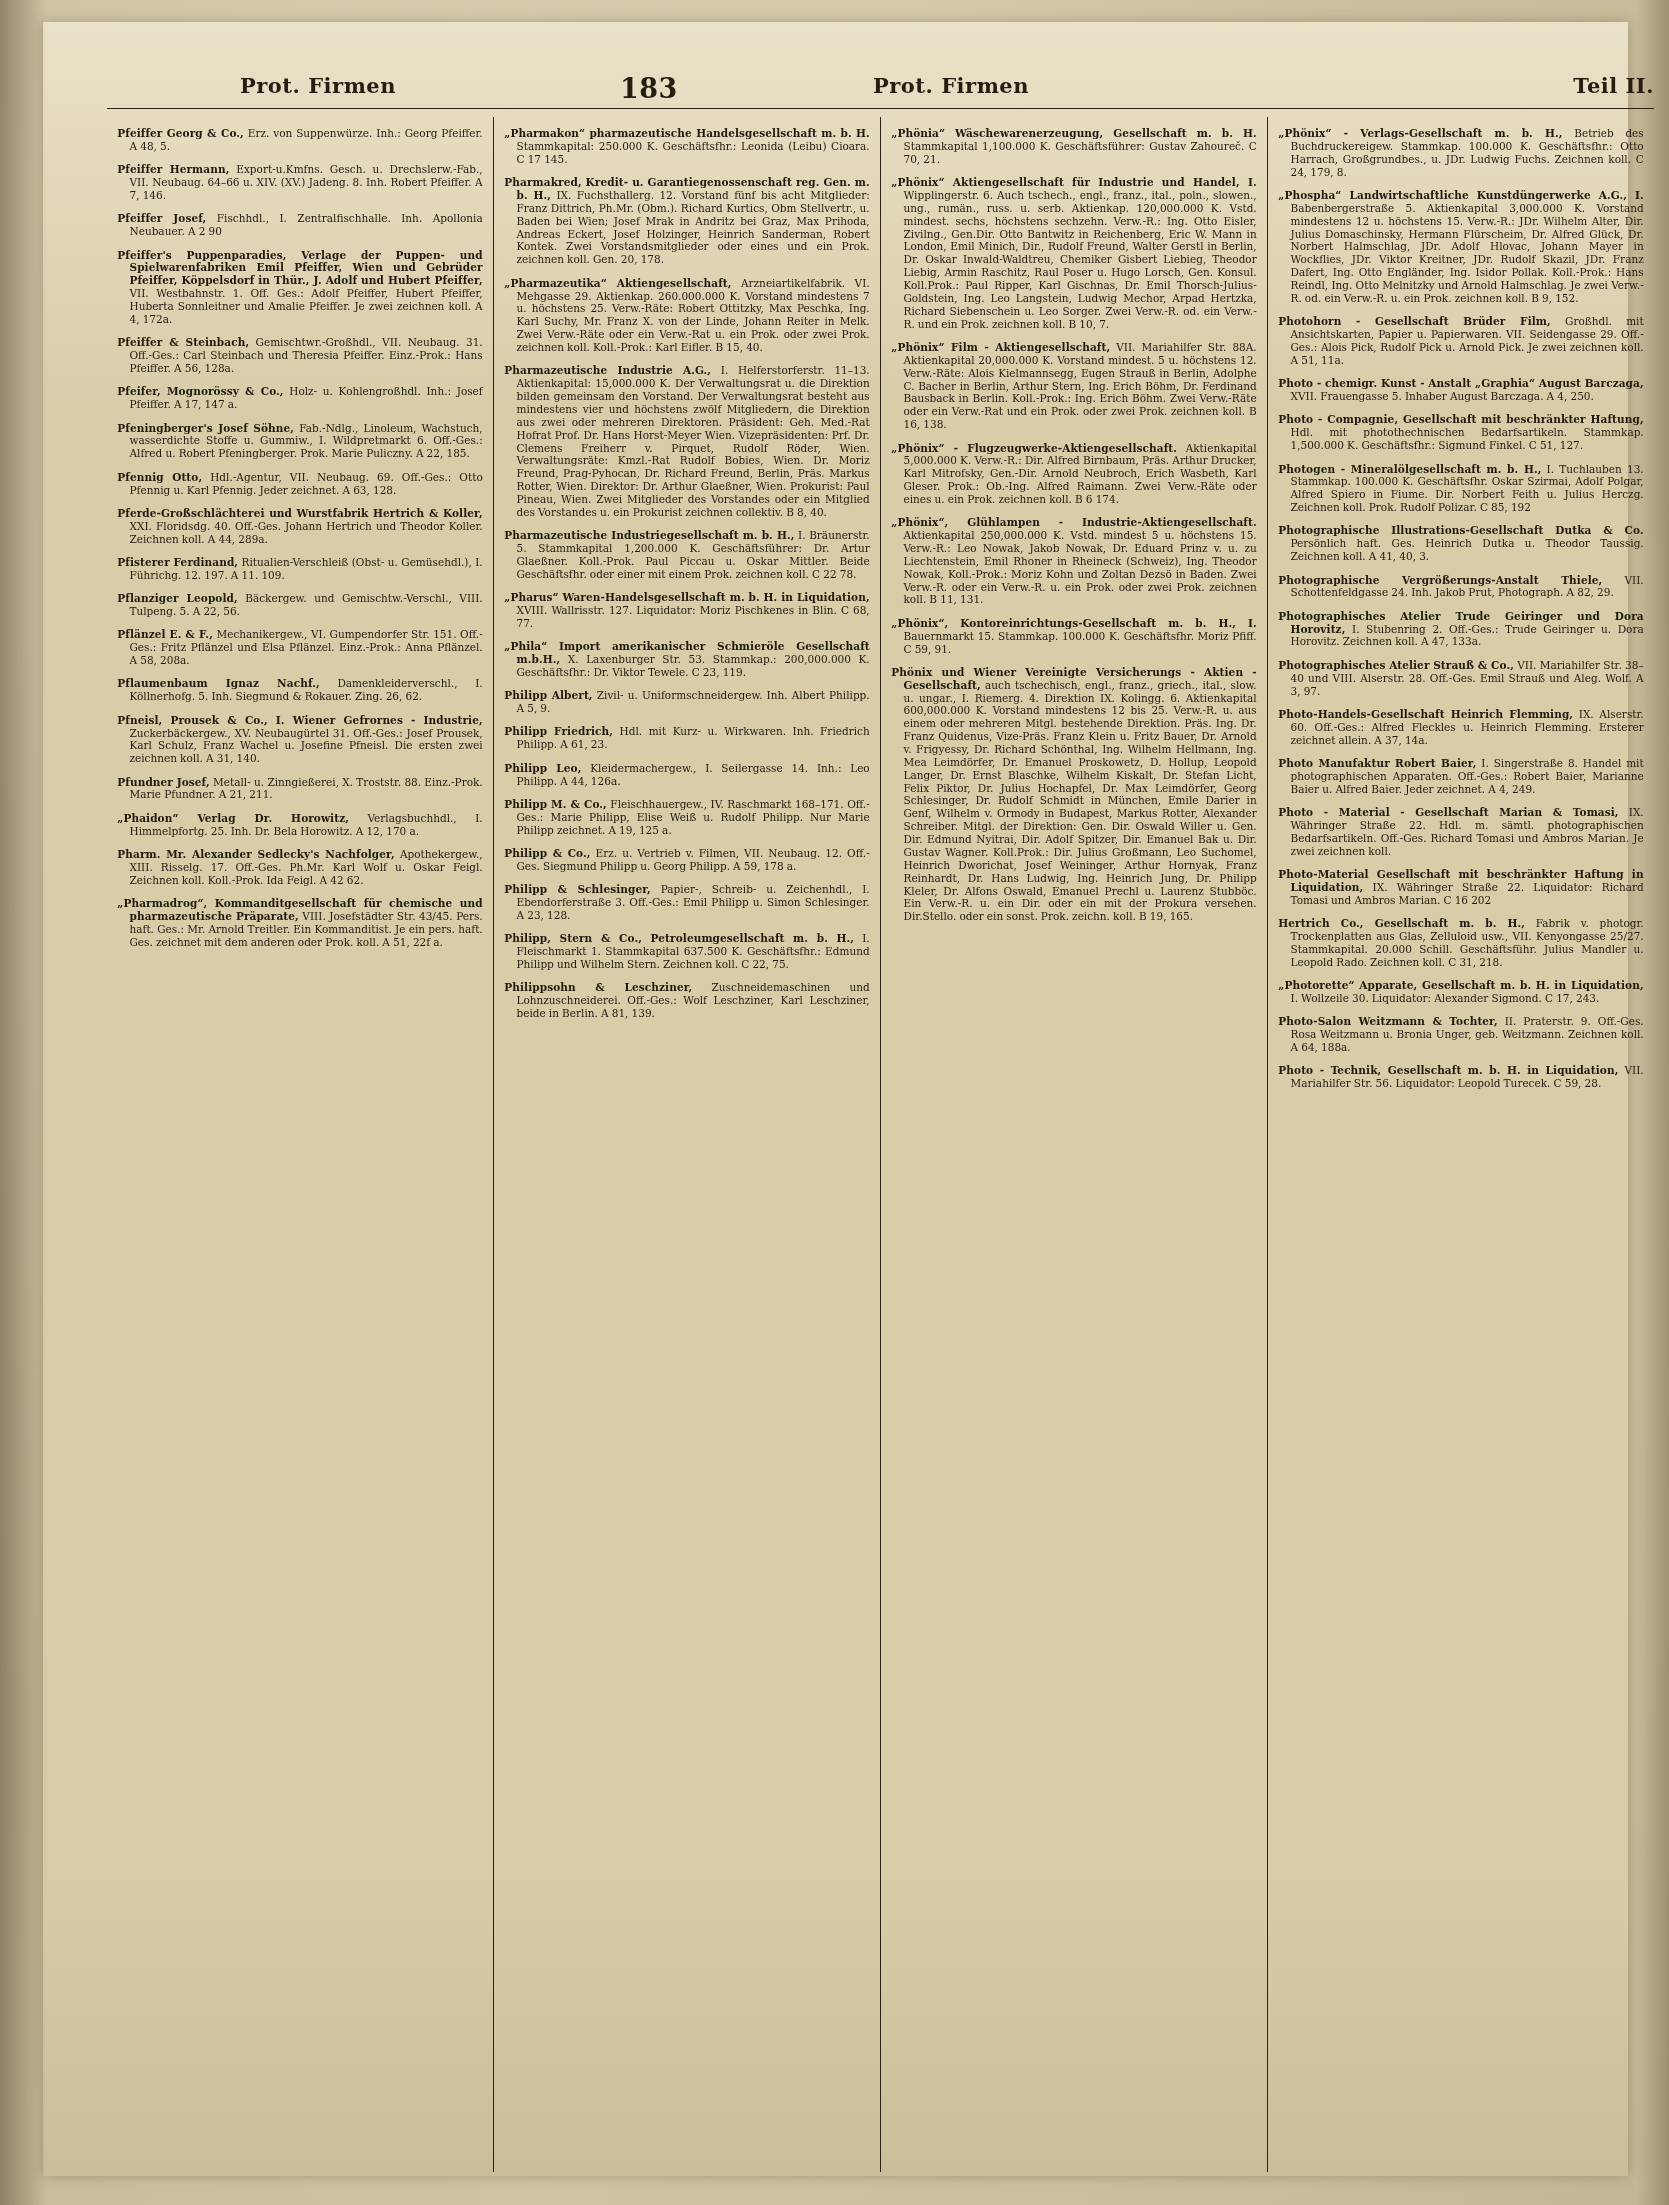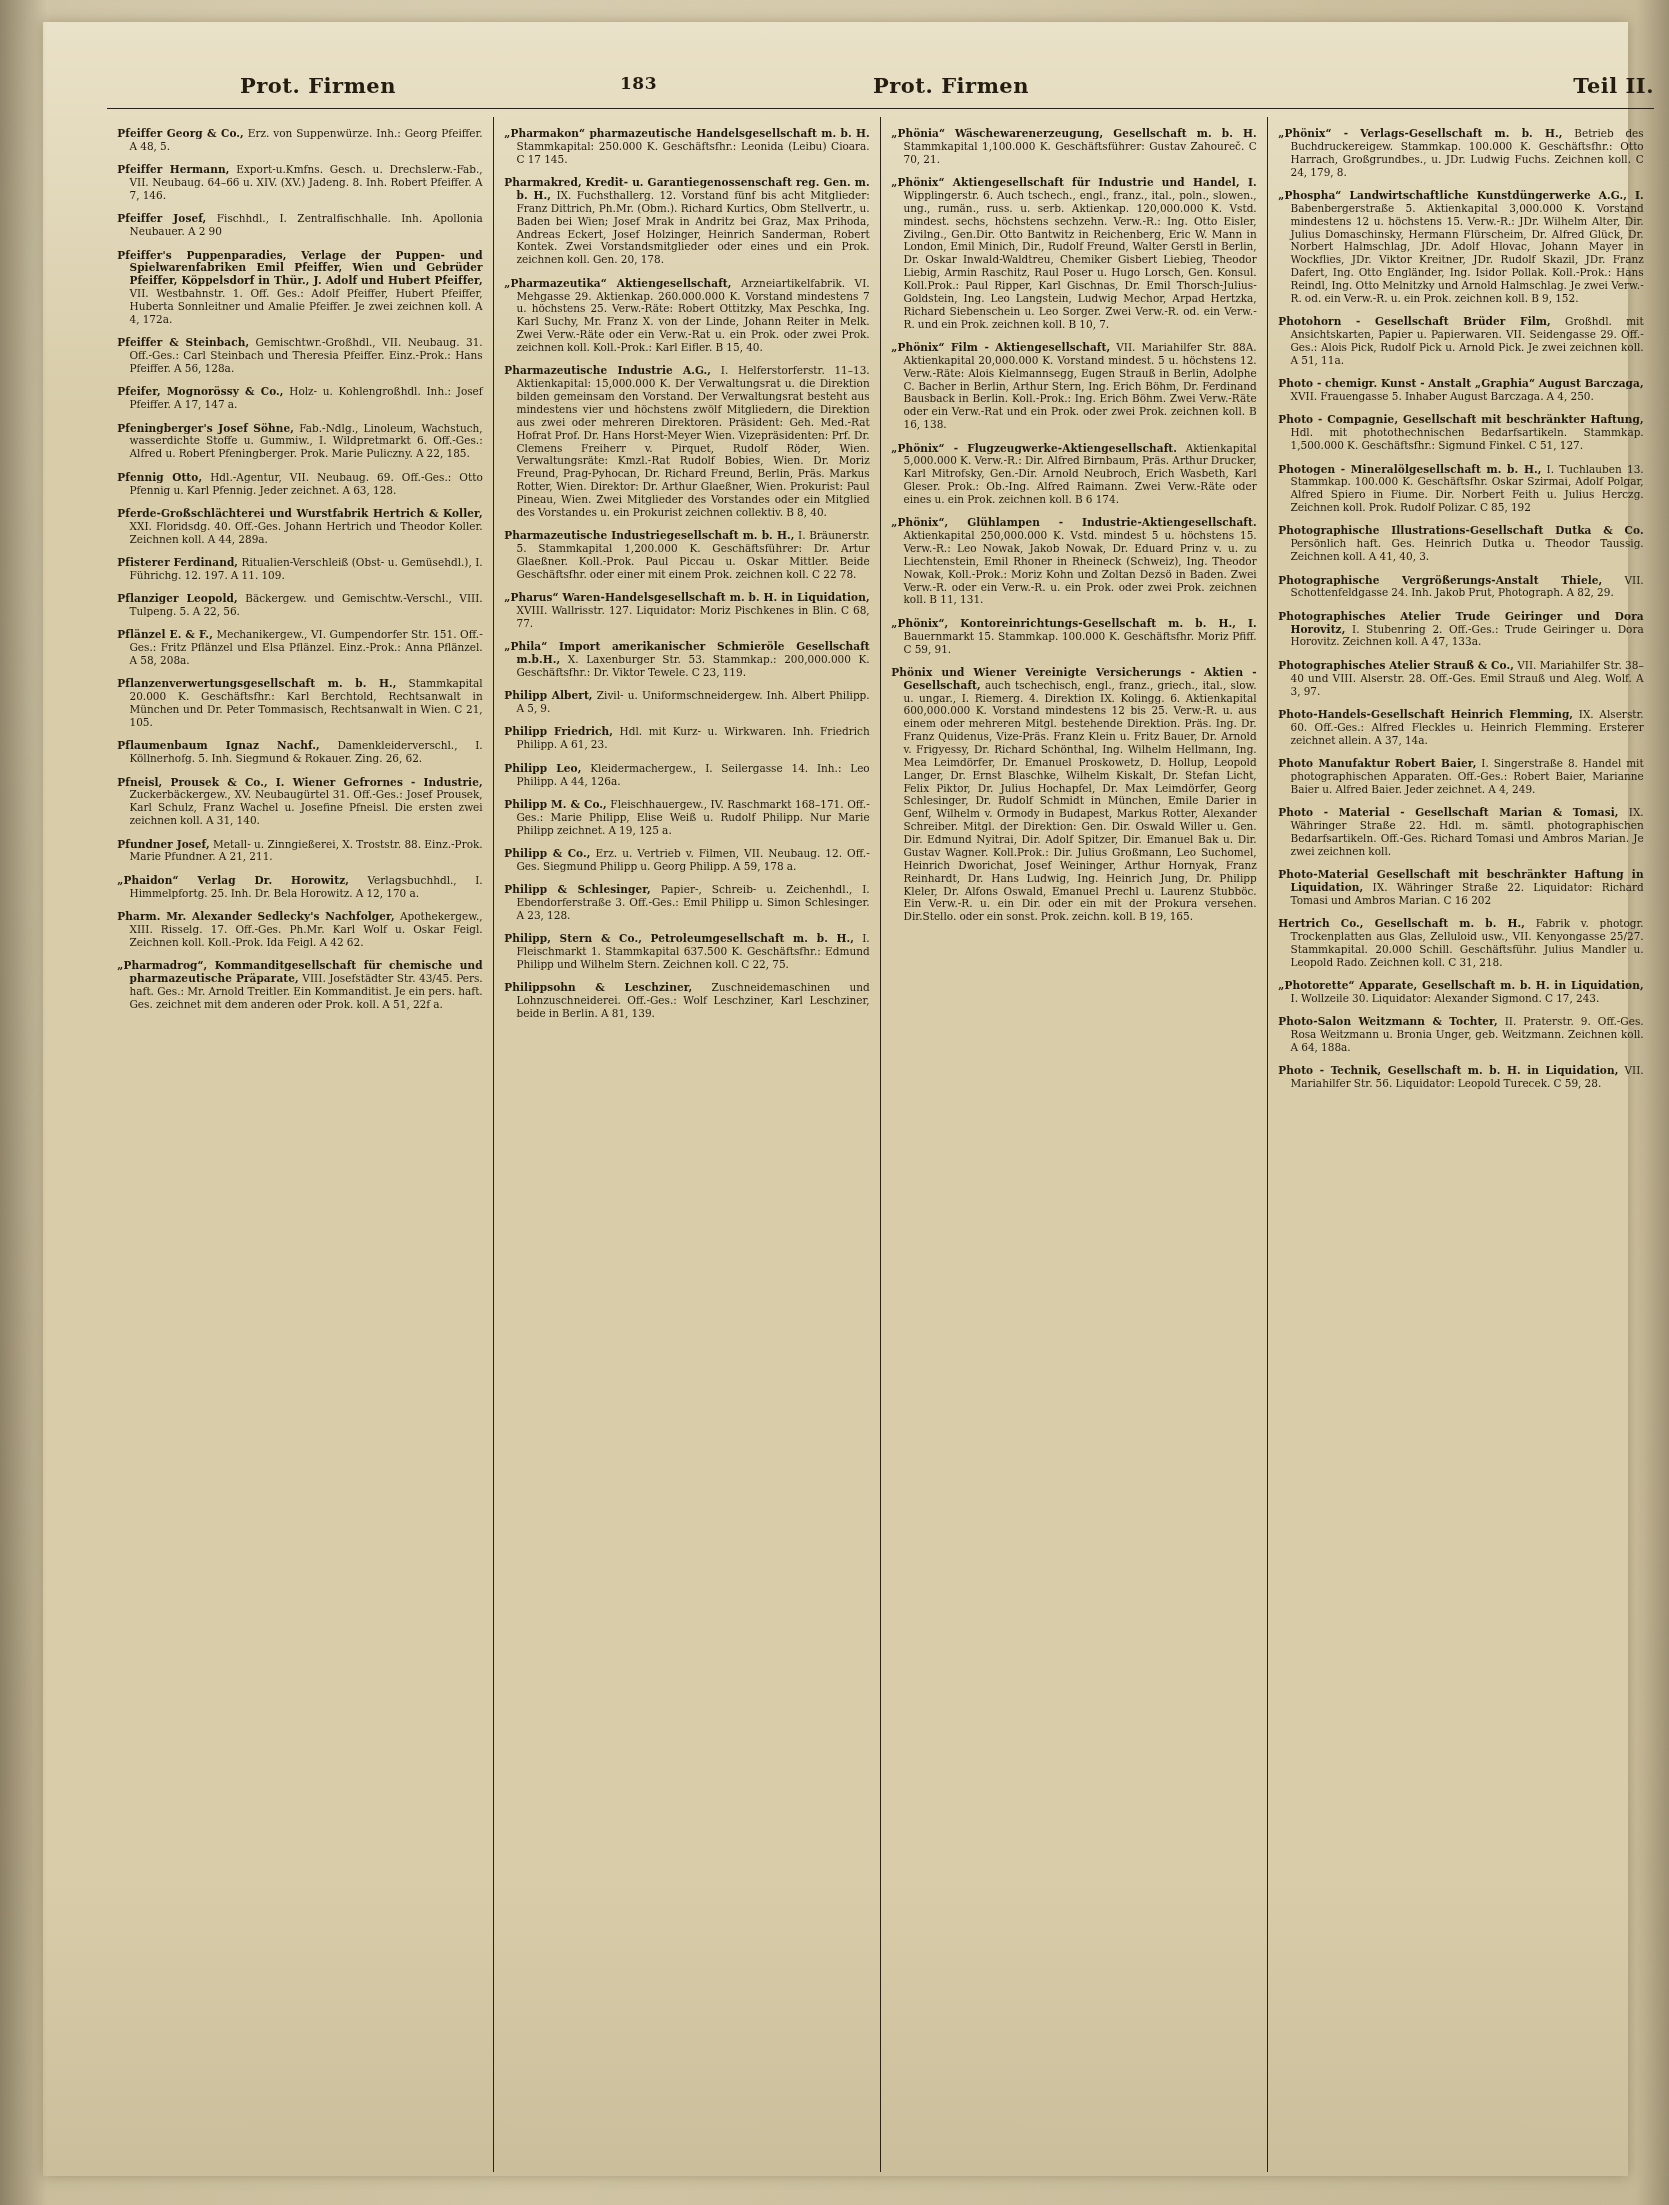--- a/index.html
+++ b/index.html
@@ -67,21 +67,21 @@
     color: #241d10;
     font-size: 21px;
     letter-spacing: 0.5px;
   }
   .fraktur {
     font-family: "DejaVu Serif", serif;
     font-weight: bold;
     letter-spacing: 0.2px;
   }
   .header .hd-left { left: 133px; top: 8.5px; }
-  .header .hd-page { left: 513px; top: 8.5px; font-size: 17px; text-align: center; }
+  .header .hd-page { left: 513px; top: 8.5px; font-size: 27px; text-align: center; }
   .header .hd-mid  { left: 766px; top: 8.5px; }
   .header .hd-right{ right: 0px;   top: 8.5px; }
   .rule {
     position: absolute;
     left: 0; right: 0;
     top: 43px;
     height: 1.9px;
     background: #2a2215;
   }
   
@@ -140,21 +140,20 @@
             <p class="entry"><b>Pfeiffer Josef,</b><span> Fischhdl., I. Zentralfischhalle. Inh. Apollonia Neubauer. A 2 90</span></p>
             <p class="entry"><b>Pfeiffer's Puppenparadies, Verlage der Puppen- und Spielwarenfabriken Emil Pfeiffer, Wien und Gebrüder Pfeiffer, Köppelsdorf in Thür., J. Adolf und Hubert Pfeiffer,</b><span> VII. Westbahnstr. 1. Off. Ges.: Adolf Pfeiffer, Hubert Pfeiffer, Huberta Sonnleitner und Amalie Pfeiffer. Je zwei zeichnen koll. A 4, 172a.</span></p>
             <p class="entry"><b>Pfeiffer &amp; Steinbach,</b><span> Gemischtwr.-Großhdl., VII. Neubaug. 31. Off.-Ges.: Carl Steinbach und Theresia Pfeiffer. Einz.-Prok.: Hans Pfeiffer. A 56, 128a.</span></p>
             <p class="entry"><b>Pfeifer, Mognorössy &amp; Co.,</b><span> Holz- u. Kohlengroßhdl. Inh.: Josef Pfeiffer. A 17, 147 a.</span></p>
             <p class="entry"><b>Pfeningberger's Josef Söhne,</b><span> Fab.-Ndlg., Linoleum, Wachstuch, wasserdichte Stoffe u. Gummiw., I. Wildpretmarkt 6. Off.-Ges.: Alfred u. Robert Pfeningberger. Prok. Marie Puliczny. A 22, 185.</span></p>
             <p class="entry"><b>Pfennig Otto,</b><span> Hdl.-Agentur, VII. Neubaug. 69. Off.-Ges.: Otto Pfennig u. Karl Pfennig. Jeder zeichnet. A 63, 128.</span></p>
             <p class="entry"><b>Pferde-Großschlächterei und Wurstfabrik Hertrich &amp; Koller,</b><span> XXI. Floridsdg. 40. Off.-Ges. Johann Hertrich und Theodor Koller. Zeichnen koll. A 44, 289a.</span></p>
             <p class="entry"><b>Pfisterer Ferdinand,</b><span> Ritualien-Verschleiß (Obst- u. Gemüsehdl.), I. Führichg. 12. 197. A 11. 109.</span></p>
             <p class="entry"><b>Pflanziger Leopold,</b><span> Bäckergew. und Gemischtw.-Verschl., VIII. Tulpeng. 5. A 22, 56.</span></p>
             <p class="entry"><b>Pflänzel E. &amp; F.,</b><span> Mechanikergew., VI. Gumpendorfer Str. 151. Off.-Ges.: Fritz Pflänzel und Elsa Pflänzel. Einz.-Prok.: Anna Pflänzel. A 58, 208a.</span></p>
-            <p class="entry"><b>Pflanzenverwertungsgesellschaft m. b. H.,</b><span> Stammkapital 20.000 K. Geschäftsfhr.: Karl Berchtold, Rechtsanwalt in München und Dr. Peter Tommasisch, Rechtsanwalt in Wien. C 21, 105.</span></p>
             <p class="entry"><b>Pflaumenbaum Ignaz Nachf.,</b><span> Damenkleiderverschl., I. Köllnerhofg. 5. Inh. Siegmund &amp; Rokauer. Zing. 26, 62.</span></p>
             <p class="entry"><b>Pfneisl, Prousek &amp; Co., I. Wiener Gefrornes - Industrie,</b><span> Zuckerbäckergew., XV. Neubaugürtel 31. Off.-Ges.: Josef Prousek, Karl Schulz, Franz Wachel u. Josefine Pfneisl. Die ersten zwei zeichnen koll. A 31, 140.</span></p>
             <p class="entry"><b>Pfundner Josef,</b><span> Metall- u. Zinngießerei, X. Troststr. 88. Einz.-Prok. Marie Pfundner. A 21, 211.</span></p>
             <p class="entry"><b>„Phaidon“ Verlag Dr. Horowitz,</b><span> Verlagsbuchhdl., I. Himmelpfortg. 25. Inh. Dr. Bela Horowitz. A 12, 170 a.</span></p>
             <p class="entry"><b>Pharm. Mr. Alexander Sedlecky's Nachfolger,</b><span> Apothekergew., XIII. Risselg. 17. Off.-Ges. Ph.Mr. Karl Wolf u. Oskar Feigl. Zeichnen koll. Koll.-Prok. Ida Feigl. A 42 62.</span></p>
             <p class="entry"><b>„Pharmadrog“, Kommanditgesellschaft für chemische und pharmazeutische Präparate,</b><span> VIII. Josefstädter Str. 43/45. Pers. haft. Ges.: Mr. Arnold Treitler. Ein Kommanditist. Je ein pers. haft. Ges. zeichnet mit dem anderen oder Prok. koll. A 51, 22f a.</span></p>
           </div>
         <div class="col">
             <p class="entry"><b>„Pharmakon“ pharmazeutische Handelsgesellschaft m. b. H.</b><span> Stammkapital: 250.000 K. Geschäftsfhr.: Leonida (Leibu) Cioara. C 17 145.</span></p>
             <p class="entry"><b>Pharmakred, Kredit- u. Garantiegenossenschaft reg. Gen. m. b. H.,</b><span> IX. Fuchsthallerg. 12. Vorstand fünf bis acht Mitglieder: Franz Dittrich, Ph.Mr. (Obm.). Richard Kurtics, Obm Stellvertr., u. Baden bei Wien; Josef Mrak in Andritz bei Graz, Max Prihoda, Andreas Eckert, Josef Holzinger, Heinrich Sanderman, Robert Kontek. Zwei Vorstandsmitglieder oder eines und ein Prok. zeichnen koll. Gen. 20, 178.</span></p>

